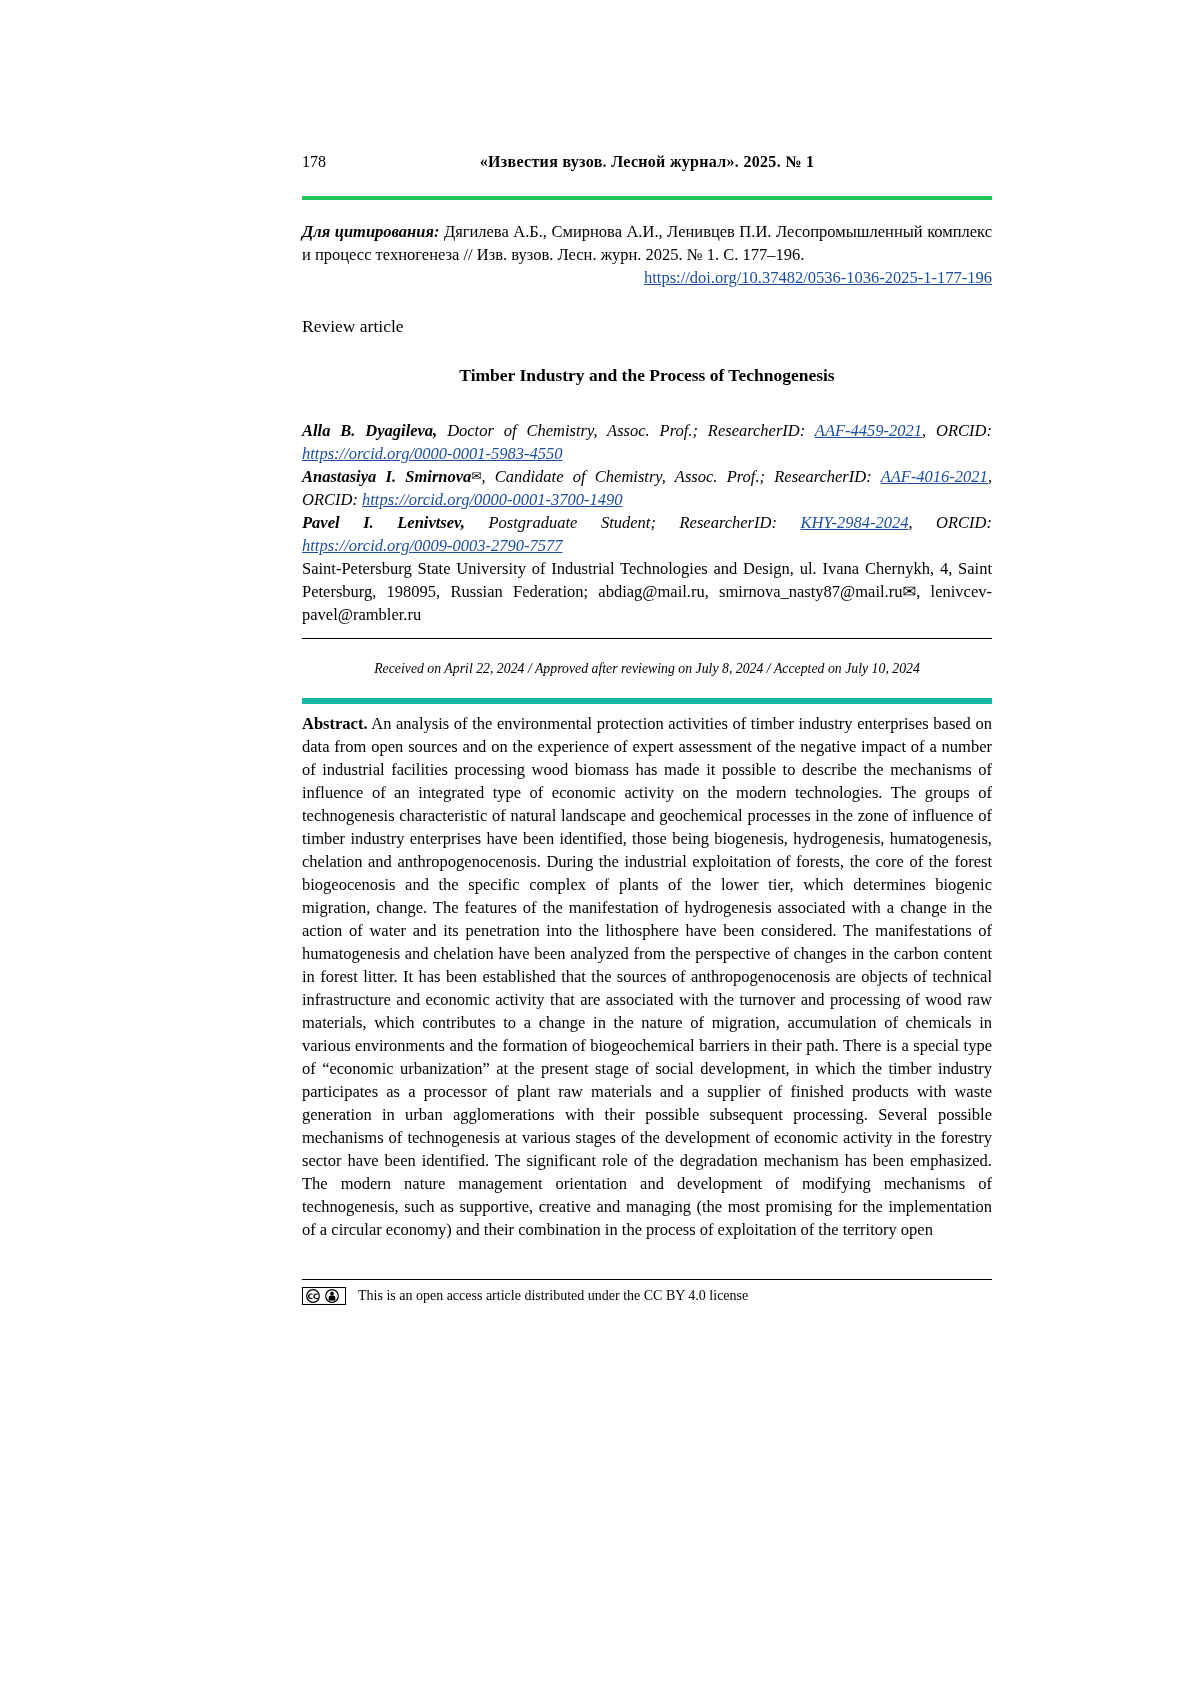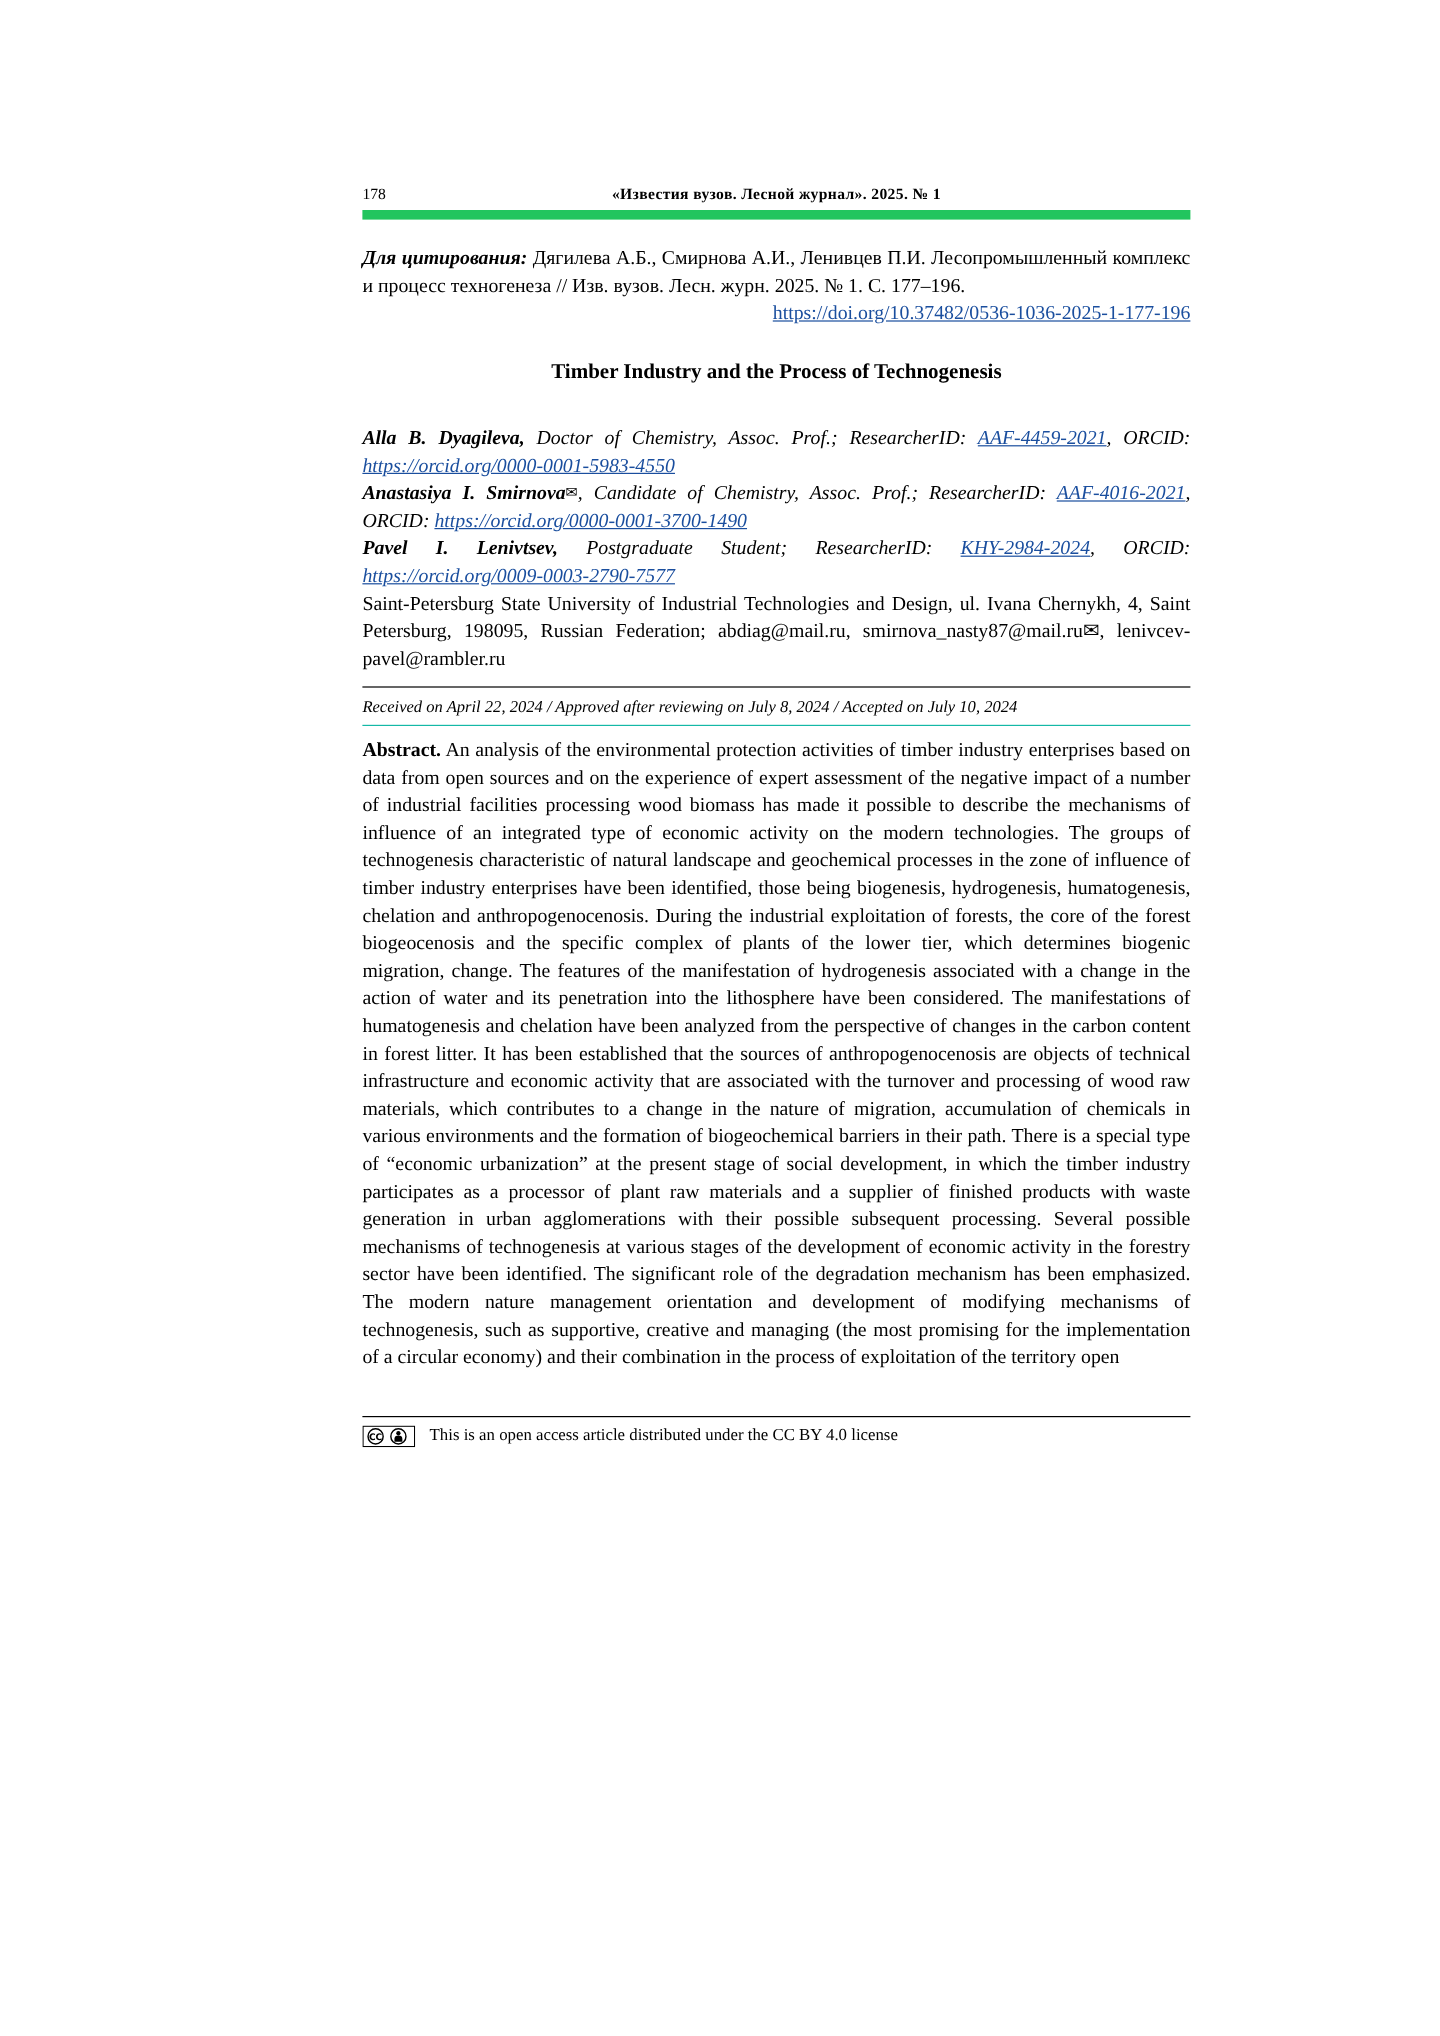--- a/index.html
+++ b/index.html
@@ -11,24 +11,24 @@
     color: #000000;
     font-family: "Liberation Serif", "DejaVu Serif", serif;
     overflow: hidden;
   }
   .page { width: 1200px; height: 1697px; padding: 150px 208px 0 302px; }
   .content { width: 690px; font-size: 16.5px; line-height: 23px; }
 
   
   .header {
     position: relative;
-    font-size: 13px;
+    font-size: 16px;
     line-height: 24px;
-    padding-bottom: 1px;
-    border-bottom: 8px solid #22c55e;
+    padding-bottom: 22px;
+    border-bottom: 4px solid #22c55e;
   }
   .header .pagenum { position: absolute; left: 0; top: 0; font-weight: normal; }
   .header .jtitle { text-align: center; font-weight: bold; letter-spacing: 0.3px; }
 
   p { margin: 0; }
   .just { text-align: justify; }
   .b-i { font-weight: bold; font-style: italic; }
   .bold { font-weight: bold; }
   .it { font-style: italic; }
 
@@ -41,24 +41,25 @@
 
   .article-type { margin-top: 26px; font-size: 17.5px; }
   .title { margin-top: 26px; text-align: center; font-weight: bold; font-size: 17.5px; }
 
   .authors { margin-top: 32px; }
   .env { font-family: "DejaVu Sans", sans-serif; font-size: 12px; vertical-align: 2px; }
 
   .dates {
     margin-top: 12px;
     border-top: 1px solid #000;
-    border-bottom: 1px solid #14b8a6;
-    padding: 6px 0;
+    border-bottom: 6px solid #14b8a6;
+    padding: 20px 0;
     font-size: 13.8px;
     line-height: 19px;
+    text-align: center;
   }
 
   .abstract { margin-top: 8px; }
 
   .footer {
     margin-top: 38px;
     border-top: 1px solid #000;
     padding-top: 7px;
     display: flex;
     align-items: center;
@@ -76,20 +77,21 @@
 
     <div class="header">
       <span class="pagenum">178</span>
       <div class="jtitle">«Известия вузов. Лесной журнал». 2025. № 1</div>
     </div>
 
 
     <p class="just citation"><span class="b-i">Для цитирования:</span> <span>Дягилева А.Б., Смирнова А.И., Ленивцев П.И. Лесопромышленный комплекс и процесс техногенеза // Изв. вузов. Лесн. журн. 2025. № 1. С. 177–196.</span></p>
     <div class="doi-line"><a class="lnk" href="#">https://doi.org/10.37482/0536-1036-2025-1-177-196</a></div>
 
+    <p class="article-type">Review article</p>
 
     <div class="title">Timber Industry and the Process of Technogenesis</div>
 
     <div class="authors">
 
       <p class="just author"><span class="b-i">Alla B. Dyagileva,</span><span class="it"> Doctor of Chemistry, Assoc. Prof.; ResearcherID: </span><a class="lnk it" href="#">AAF-4459-2021</a><span class="it">, ORCID: </span><a class="lnk it" href="#">https://orcid.org/0000-0001-5983-4550</a></p>
 
       <p class="just author"><span class="b-i">Anastasiya I. Smirnova</span><span class="env">✉</span><span class="it">, Candidate of Chemistry, Assoc. Prof.; ResearcherID: </span><a class="lnk it" href="#">AAF-4016-2021</a><span class="it">, ORCID: </span><a class="lnk it" href="#">https://orcid.org/0000-0001-3700-1490</a></p>
 
       <p class="just author"><span class="b-i">Pavel I. Lenivtsev,</span><span class="it"> Postgraduate Student; ResearcherID: </span><a class="lnk it" href="#">KHY-2984-2024</a><span class="it">, ORCID: </span><a class="lnk it" href="#">https://orcid.org/0009-0003-2790-7577</a></p>

